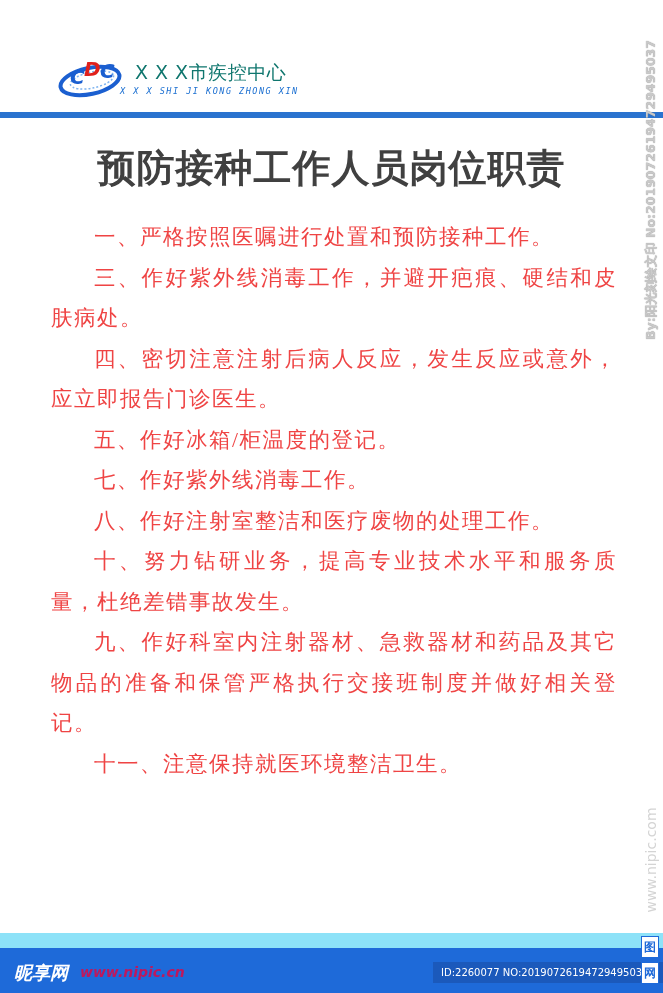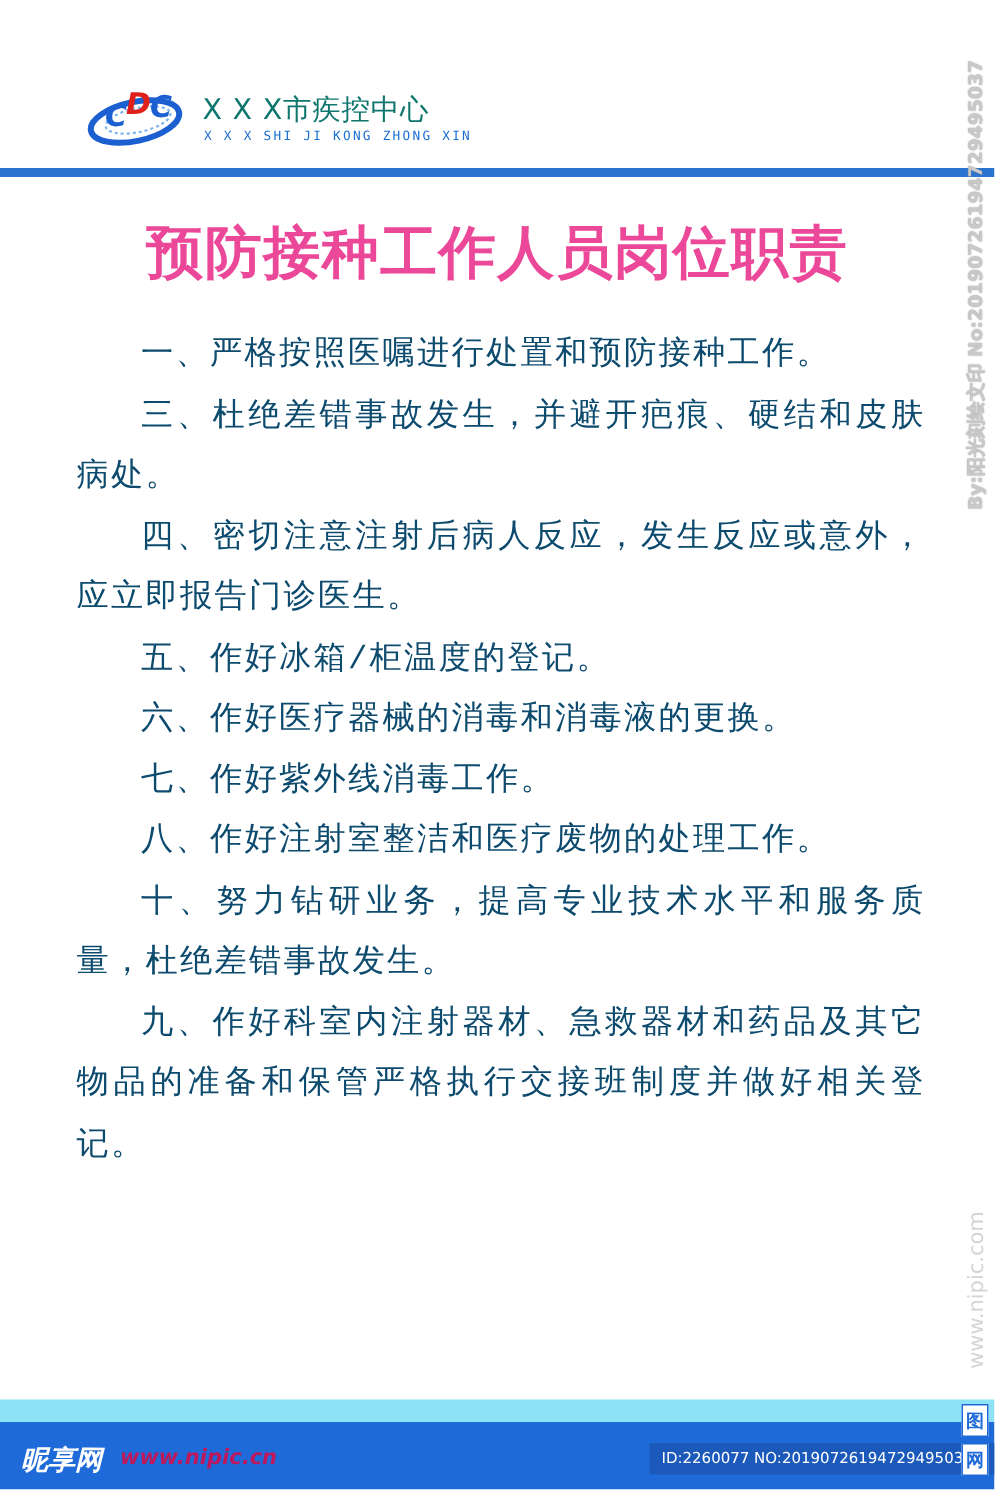--- a/index.html
+++ b/index.html
@@ -2,28 +2,28 @@
 <html><head>
   <meta charset="utf-8">
   <style>
     * { margin: 0; padding: 0; box-sizing: border-box; }
     html, body { width: 663px; height: 993px; background: #ffffff; overflow: hidden; }
     body { position: relative; font-family: "DejaVu Sans", "Liberation Sans", sans-serif; }
 
     .header { position: absolute; left: 0; top: 0; width: 663px; height: 112px; }
     .logo { position: absolute; left: 56px; top: 54px; width: 72px; height: 44px; }
     .org-name { position: absolute; left: 135px; top: 60px; font-size: 19px; color: #0f766e; letter-spacing: 0.5px; font-family: "DejaVu Sans", sans-serif; }
-    .org-pinyin { position: absolute; left: 136px; top: 86px; font-size: 8.5px; color: #1b6fd1; letter-spacing: 1.5px; font-family: "DejaVu Sans Mono", monospace; }
+    .org-pinyin { position: absolute; left: 120px; top: 86px; font-size: 8.5px; color: #1b6fd1; letter-spacing: 1.5px; font-family: "DejaVu Sans Mono", monospace; font-style: italic; }
 
     .divider { position: absolute; left: 0; top: 112px; width: 663px; height: 6px; background: #2a73cf; }
 
-    .title { position: absolute; left: 0; top: 143px; width: 663px; text-align: center; font-size: 38px; font-weight: bold; color: #ec4899; letter-spacing: 1px; font-family: "DejaVu Sans", sans-serif; }
+    .title { position: absolute; left: 0; top: 143px; width: 663px; text-align: center; font-size: 38px; font-weight: bold; color: #404040; letter-spacing: 1px; font-family: "DejaVu Sans", sans-serif; }
 
     .content { position: absolute; left: 51px; top: 217px; width: 566px; }
-    .para { font-size: 21.5px; line-height: 40.5px; color: #0c4a6e; text-indent: 43px; letter-spacing: 1.5px; font-family: Liberation Mono, monospace; text-align: justify; }
+    .para { font-size: 21.5px; line-height: 40.5px; color: #ef4444; text-indent: 43px; letter-spacing: 1.5px; font-family: Liberation Serif, serif; text-align: justify; }
 
     .band-light { position: absolute; left: 0; top: 933px; width: 663px; height: 15px; background: #8de2f8; }
     .band-blue { position: absolute; left: 0; top: 948px; width: 663px; height: 45px; background: #1e6ad9; }
     .site-brand { position: absolute; left: 14px; top: 961px; font-size: 18px; font-weight: bold; font-style: italic; color: #ffffff; font-family: "DejaVu Sans", sans-serif; }
     .site-url { position: absolute; left: 80px; top: 964px; font-size: 14px; font-weight: bold; font-style: italic; color: #be185d; font-family: "DejaVu Sans", sans-serif; }
     .id-box { position: absolute; left: 433px; top: 962px; width: 230px; height: 21px; background: #1b59bb; color: #ffffff; font-size: 10px; line-height: 21px; padding-left: 8px; font-family: "DejaVu Sans", sans-serif; white-space: nowrap; overflow: hidden; }
 
     .side-watermark { position: absolute; left: 640px; top: 0; width: 22px; height: 380px; }
     .side-watermark span { position: absolute; left: 11px; top: 190px; transform: translate(-50%, -50%) rotate(-90deg); white-space: nowrap; font-size: 12.5px; font-weight: bold; color: #c9c9c9; text-shadow: 0 0 1px #888; font-family: "DejaVu Sans", sans-serif; }
     .side-url { position: absolute; left: 640px; top: 790px; width: 22px; height: 140px; }
@@ -45,28 +45,28 @@
   <div class="org-name">X X X市疾控中心</div>
   <div class="org-pinyin">X X X SHI JI KONG ZHONG XIN</div>
 </div>
 
 <div class="divider"></div>
 
 <h1 class="title">预防接种工作人员岗位职责</h1>
 
 <div class="content">
   <p class="para">一、严格按照医嘱进行处置和预防接种工作。</p>
-  <p class="para">三、杜绝差错事故发生，并避开疤痕、硬结和皮肤病处。</p>
+  <p class="para">三、作好紫外线消毒工作，并避开疤痕、硬结和皮肤病处。</p>
   <p class="para">四、密切注意注射后病人反应，发生反应或意外，应立即报告门诊医生。</p>
   <p class="para">五、作好冰箱/柜温度的登记。</p>
-  <p class="para">六、作好医疗器械的消毒和消毒液的更换。</p>
   <p class="para">七、作好紫外线消毒工作。</p>
   <p class="para">八、作好注射室整洁和医疗废物的处理工作。</p>
   <p class="para">十、努力钻研业务，提高专业技术水平和服务质量，杜绝差错事故发生。</p>
   <p class="para">九、作好科室内注射器材、急救器材和药品及其它物品的准备和保管严格执行交接班制度并做好相关登记。</p>
+  <p class="para">十一、注意保持就医环境整洁卫生。</p>
 </div>
 
 <div class="band-light"></div>
 <div class="band-blue"></div>
 <div class="site-brand">昵享网</div>
 <div class="site-url">www.nipic.cn</div>
 <div class="id-box">ID:2260077 NO:20190726194729495037</div>
 
 <div class="side-watermark">
   <span>By:阳光刻绘文印 No:20190726194729495037</span>

